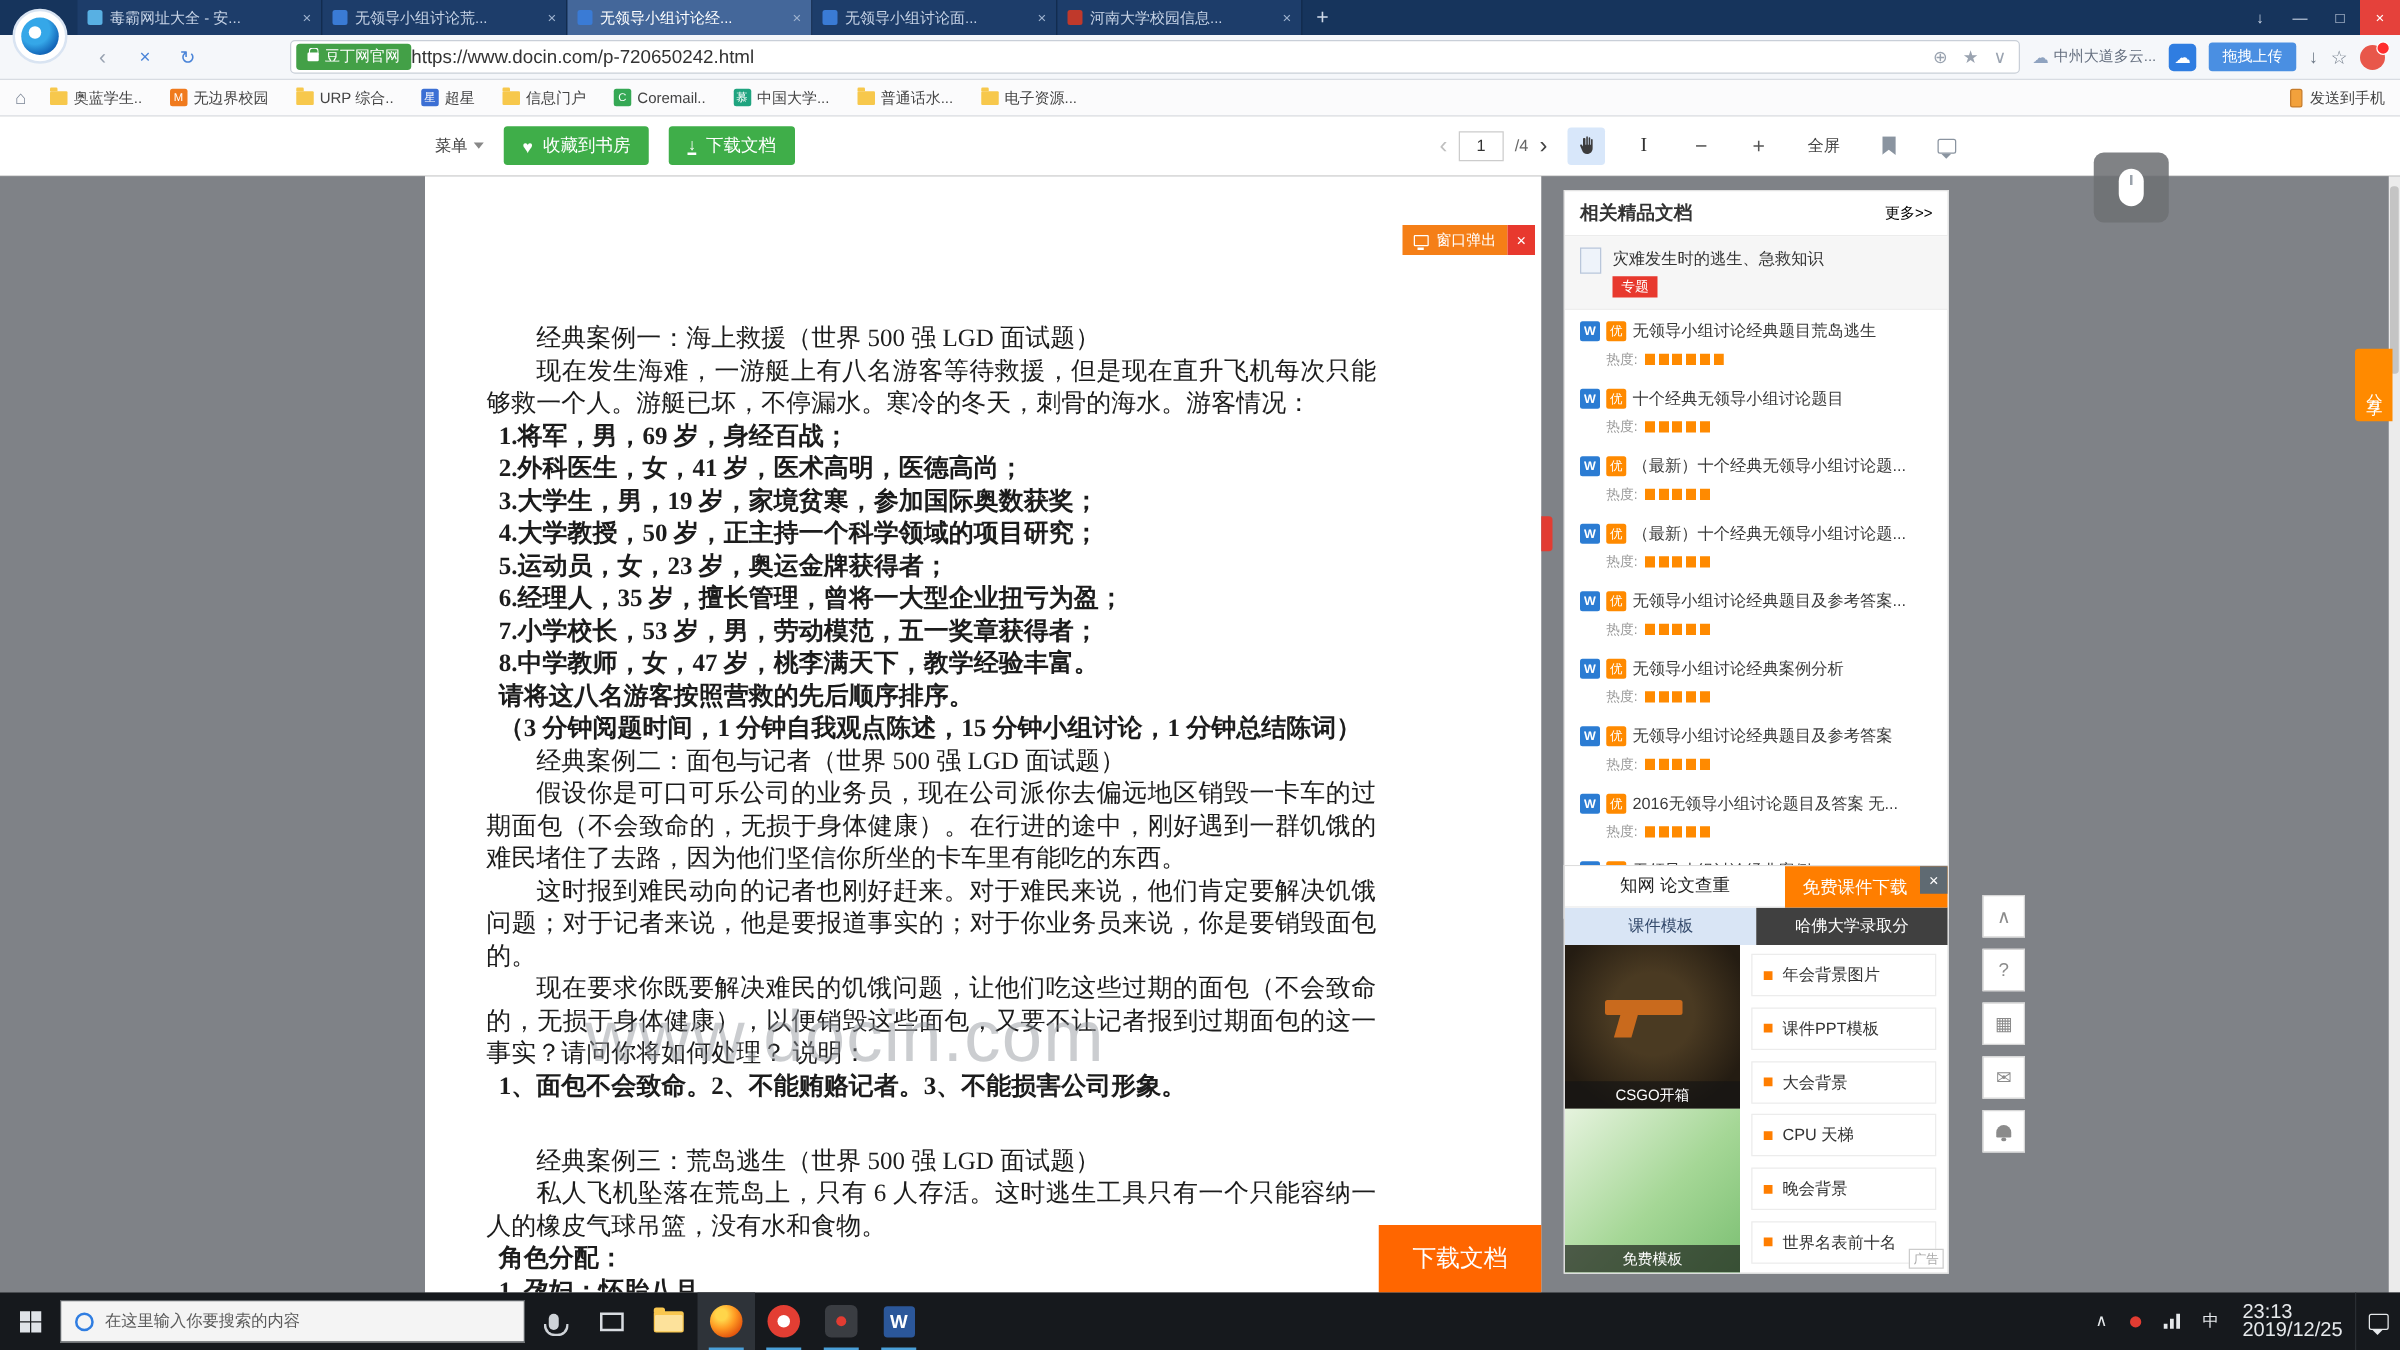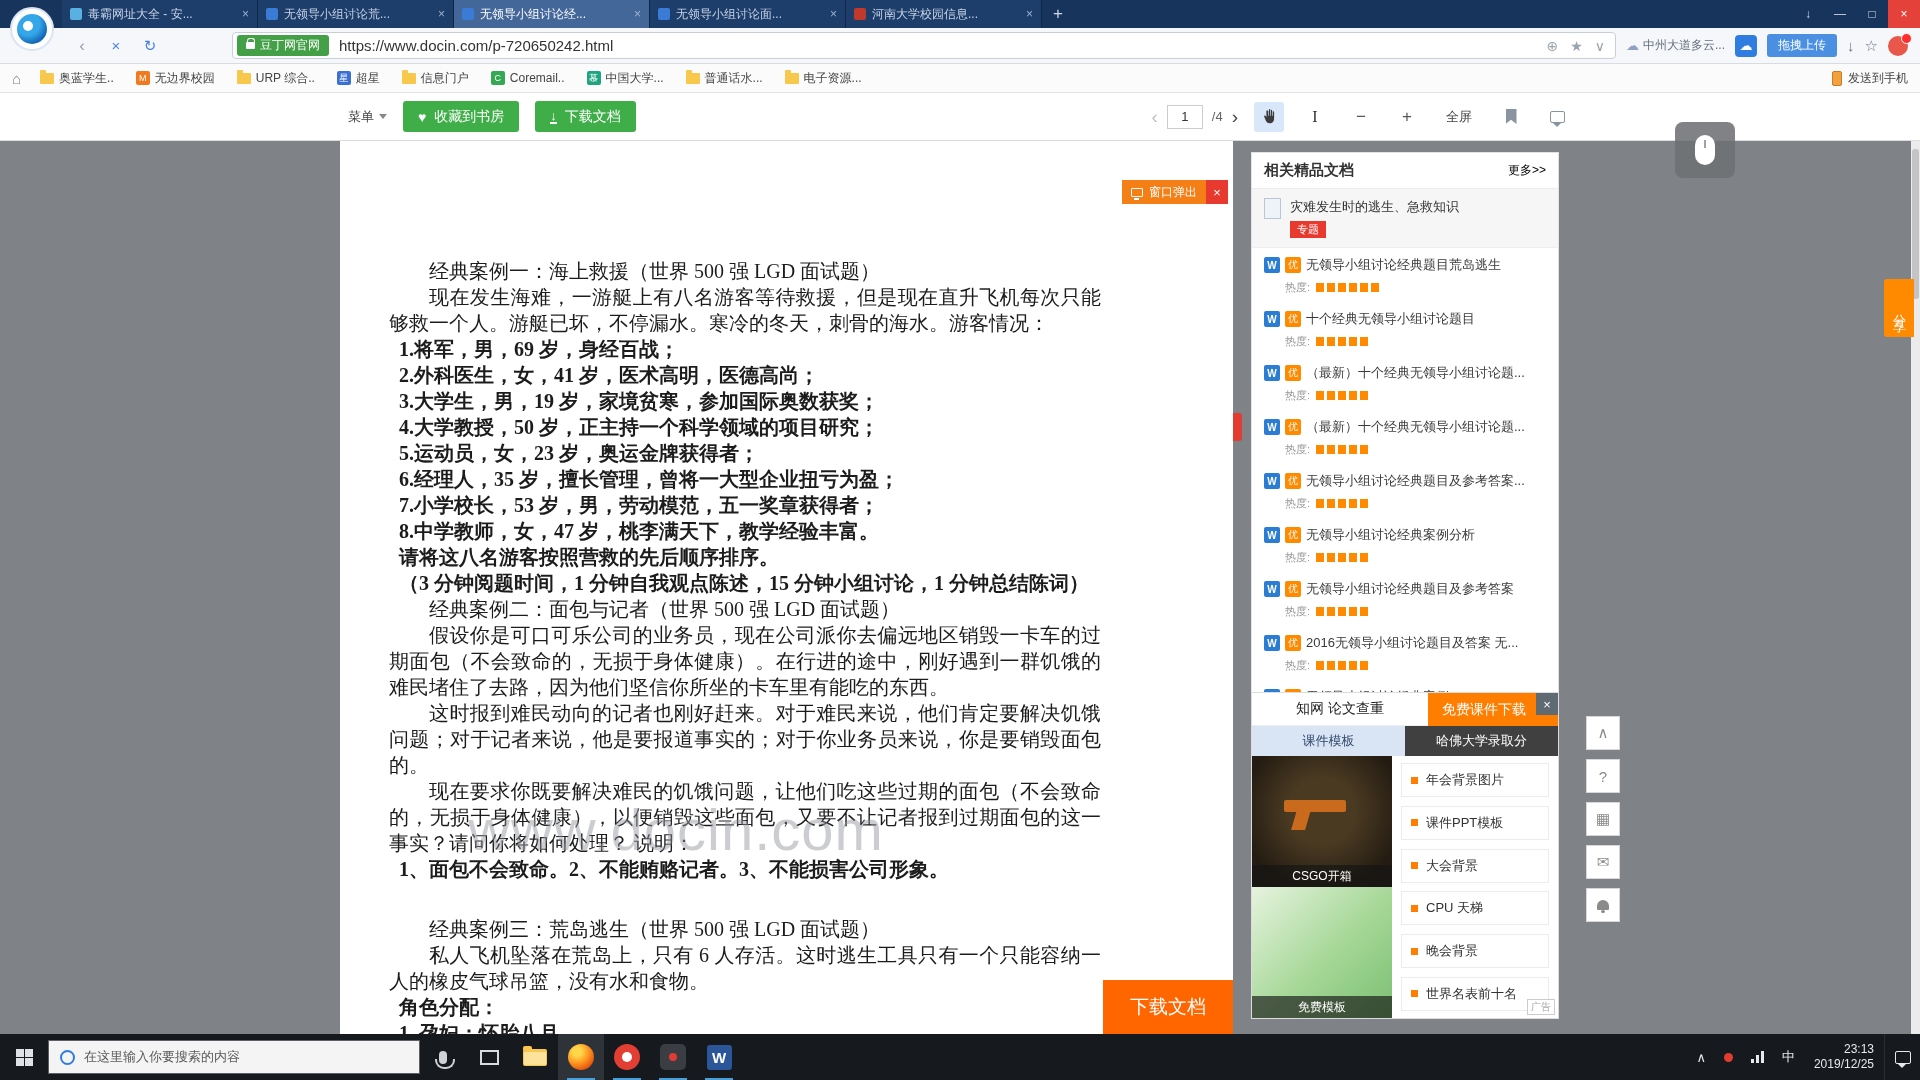--- a/index.html
+++ b/index.html
@@ -20,21 +20,21 @@
   .tab-close { font-size:12px; color:#9fb3cf; }
   .new-tab { width:32px; display:flex; align-items:center; justify-content:center; color:#cfd9e8; font-size:17px; }
   .win-controls { margin-left:auto; display:flex; }
   .wc { width:32px; display:flex; align-items:center; justify-content:center; color:#cfd9e8; font-size:12px; }
   .wc.close { background:#e5413b; color:#fff; }
 
   
   .addr-bar { position:absolute; top:28px; left:0; right:0; height:36px; background:#f5f7fa; border-bottom:1px solid #d8dce2; display:flex; align-items:center; padding:0 12px 0 70px; gap:10px; }
   .nav-ico { width:24px; text-align:center; font-size:17px; color:#98a2b0; }
   .nav-ico.stop, .nav-ico.refresh { color:#4a84d8; font-size:15px; }
-  .url-box { flex:1; height:27px; margin-left:60px; background:#fff; border:1px solid #c9cfd8; border-radius:4px; display:flex; align-items:center; padding:0 10px 0 4px; gap:10px; }
+  .url-box { flex:1; height:27px; margin-left:60px; background:#fff; border:1px solid #c9cfd8; border-radius:4px; display:flex; align-items:center; padding:0 10px 0 4px; }
   .site-badge { background:#43a047; color:#fff; font-size:12px; height:21px; display:flex; align-items:center; gap:5px; padding:0 9px; border-radius:3px; flex:none; }
   .lock { width:9px; height:7px; background:#fff; border-radius:1px; position:relative; }
   .lock::before { content:""; position:absolute; top:-4px; left:1px; width:6px; height:5px; border:1.5px solid #fff; border-bottom:none; border-radius:3px 3px 0 0; }
   .url-text { flex:1; font-size:15px; color:#333; white-space:nowrap; overflow:hidden; }
   .url-right { display:flex; gap:12px; font-size:14px; color:#9aa3b0; }
   .weather { display:flex; align-items:center; gap:4px; font-size:12px; color:#667080; white-space:nowrap; }
   .weather-ico { color:#8fa3c0; font-size:13px; }
   .cloud-logo { width:22px; height:22px; border-radius:4px; background:#2f7de1; color:#fff; font-size:13px; display:flex; align-items:center; justify-content:center; flex:none; }
   .upload-btn { height:23px; background:#4a8fe2; color:#fff; font-size:12px; padding:0 11px; border-radius:3px; display:flex; align-items:center; white-space:nowrap; }
   .addr-right-ico { font-size:15px; color:#6d7886; }
@@ -167,21 +167,21 @@
   .app-red::after { content:""; position:absolute; inset:8px; background:#fff; border-radius:50%; }
   .app-dark { width:26px; height:26px; border-radius:5px; background:#3a3d42; position:relative; }
   .app-dark::after { content:""; position:absolute; inset:9px; background:#e23c32; border-radius:50%; }
   .word-ico { width:25px; height:25px; background:#2b579a; border-radius:3px; color:#fff; font-weight:bold; font-size:15px; display:flex; align-items:center; justify-content:center; }
   .tb-tray { margin-left:auto; display:flex; align-items:center; height:100%; color:#e6e9ec; }
   .tray-ico { padding:0 9px; height:100%; display:flex; align-items:center; font-size:13px; }
   .tray-red-dot { width:9px; height:9px; background:#e23c32; border-radius:50%; }
   .signal-bars { display:flex; align-items:flex-end; gap:2px; }
   .signal-bars span { width:3px; background:#e6e9ec; }
   .signal-bars span:nth-child(1){ height:4px; } .signal-bars span:nth-child(2){ height:8px; } .signal-bars span:nth-child(3){ height:12px; }
-  .tb-clock { text-align:right; font-size:12px; line-height:15px; padding:0 10px; }
+  .tb-clock { text-align:left; font-size:16px; line-height:15px; padding:0 10px; }
   .notif { width:36px; height:100%; border-left:1px solid #2a2e33; display:flex; align-items:center; justify-content:center; }
   .notif-ico { width:16px; height:13px; border:1.5px solid #e6e9ec; border-radius:2px; position:relative; }
   .notif-ico::after { content:""; position:absolute; bottom:-5px; left:2px; border-left:4px solid transparent; border-right:4px solid transparent; border-top:4px solid #e6e9ec; }
 </style>
 </head>
 <body>
 
 <div class="screen">
 
   <div class="tab-bar">

